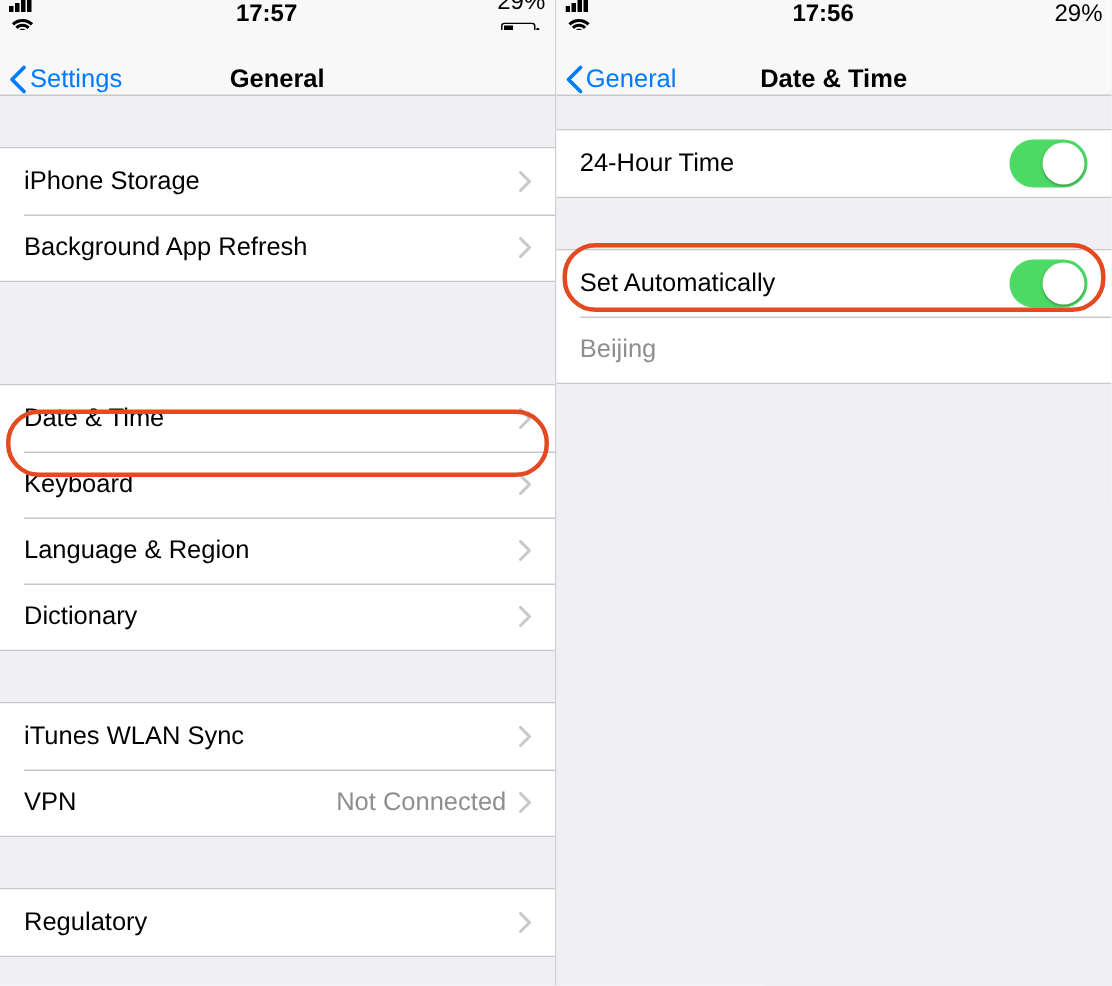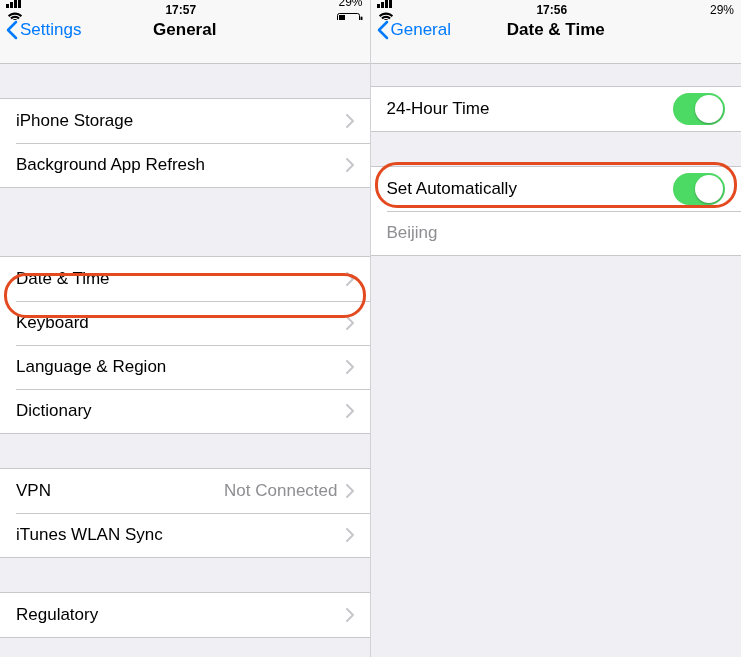--- a/index.html
+++ b/index.html
@@ -2,27 +2,27 @@
 <html><head>
 <meta charset="utf-8">
 <style>
   * { box-sizing: border-box; margin: 0; padding: 0; font-family: -apple-system, "Helvetica Neue", Helvetica, Arial, sans-serif; }
   body { background: #fff; width: 741px; height: 657px; overflow: hidden; }
   .two-up { display: flex; width: 741px; height: 657px; }
   .phone { flex: 0 0 50%; width: 370.5px; height: 657px; background: #efeff4; position: relative; border-right: 1px solid #d1d1d6; display: flex; flex-direction: column; }
   .phone:last-child { border-right: none; }
 
   
-  .statusbar { height: 20px; display: flex; align-items: center; justify-content: space-between; padding: 0 6px; font-size: 12px; background: #f8f8f8; color: #000; }
+  .statusbar { height: 20px; display: flex; align-items: center; justify-content: space-between; padding: 0 6px; font-size: 16px; background: #f8f8f8; color: #000; }
   .sb-left, .sb-right { display: flex; align-items: center; gap: 4px; flex-direction: column; }
   .sb-center { font-weight: 600; }
   .sb-icon { display: inline-flex; }
 
   
-  .navbar { height: 44px; background: #f8f8f8; border-bottom: 1px solid #c8c7cc; display: flex; align-items: flex-start; position: relative; }
+  .navbar { height: 44px; background: #f8f8f8; border-bottom: 1px solid #c8c7cc; display: flex; align-items: flex-end; position: relative; }
   .nav-back { display: flex; align-items: center; color: #007aff; font-size: 17px; padding: 0 6px; cursor: pointer; }
   .nav-back svg { margin-right: 2px; }
   .nav-title { position: absolute; left: 0; right: 0; text-align: center; font-size: 17px; font-weight: 600; color: #000; pointer-events: none; }
 
   .content { flex: 1; overflow: hidden; position: relative; }
   
   .group { border-top: 1px solid #c8c7cc; border-bottom: 1px solid #c8c7cc; background: #fff; margin: 0; }
   .gap { height: 34px; }
   .gap-s { height: 22px; }
   .cell { display: flex; align-items: center; height: 44px; padding: 0 16px; position: relative; background: #fff; }
@@ -128,28 +128,28 @@
           <span class="cell-label">Dictionary</span>
           <svg class="chevron" viewBox="0 0 8 14">
               <polyline points="1,1 7,7 1,13" fill="none" stroke="#c7c7cc" stroke-width="2" stroke-linecap="round" stroke-linejoin="round"></polyline>
             </svg>
         </div>
       </div>
 
       <div class="gap"></div>
       <div class="group">
         <div class="cell">
+          <span class="cell-label">iTunes WLAN Sync</span>
+          <svg class="chevron" viewBox="0 0 8 14">
+              <polyline points="1,1 7,7 1,13" fill="none" stroke="#c7c7cc" stroke-width="2" stroke-linecap="round" stroke-linejoin="round"></polyline>
+            </svg>
+        </div>
+        <div class="cell">
           <span class="cell-label">VPN</span>
           <span class="cell-value">Not Connected</span>
-          <svg class="chevron" viewBox="0 0 8 14">
-              <polyline points="1,1 7,7 1,13" fill="none" stroke="#c7c7cc" stroke-width="2" stroke-linecap="round" stroke-linejoin="round"></polyline>
-            </svg>
-        </div>
-        <div class="cell">
-          <span class="cell-label">iTunes WLAN Sync</span>
           <svg class="chevron" viewBox="0 0 8 14">
               <polyline points="1,1 7,7 1,13" fill="none" stroke="#c7c7cc" stroke-width="2" stroke-linecap="round" stroke-linejoin="round"></polyline>
             </svg>
         </div>
       </div>
 
       <div class="gap"></div>
       <div class="group">
         <div class="cell">
           <span class="cell-label">Regulatory</span>

